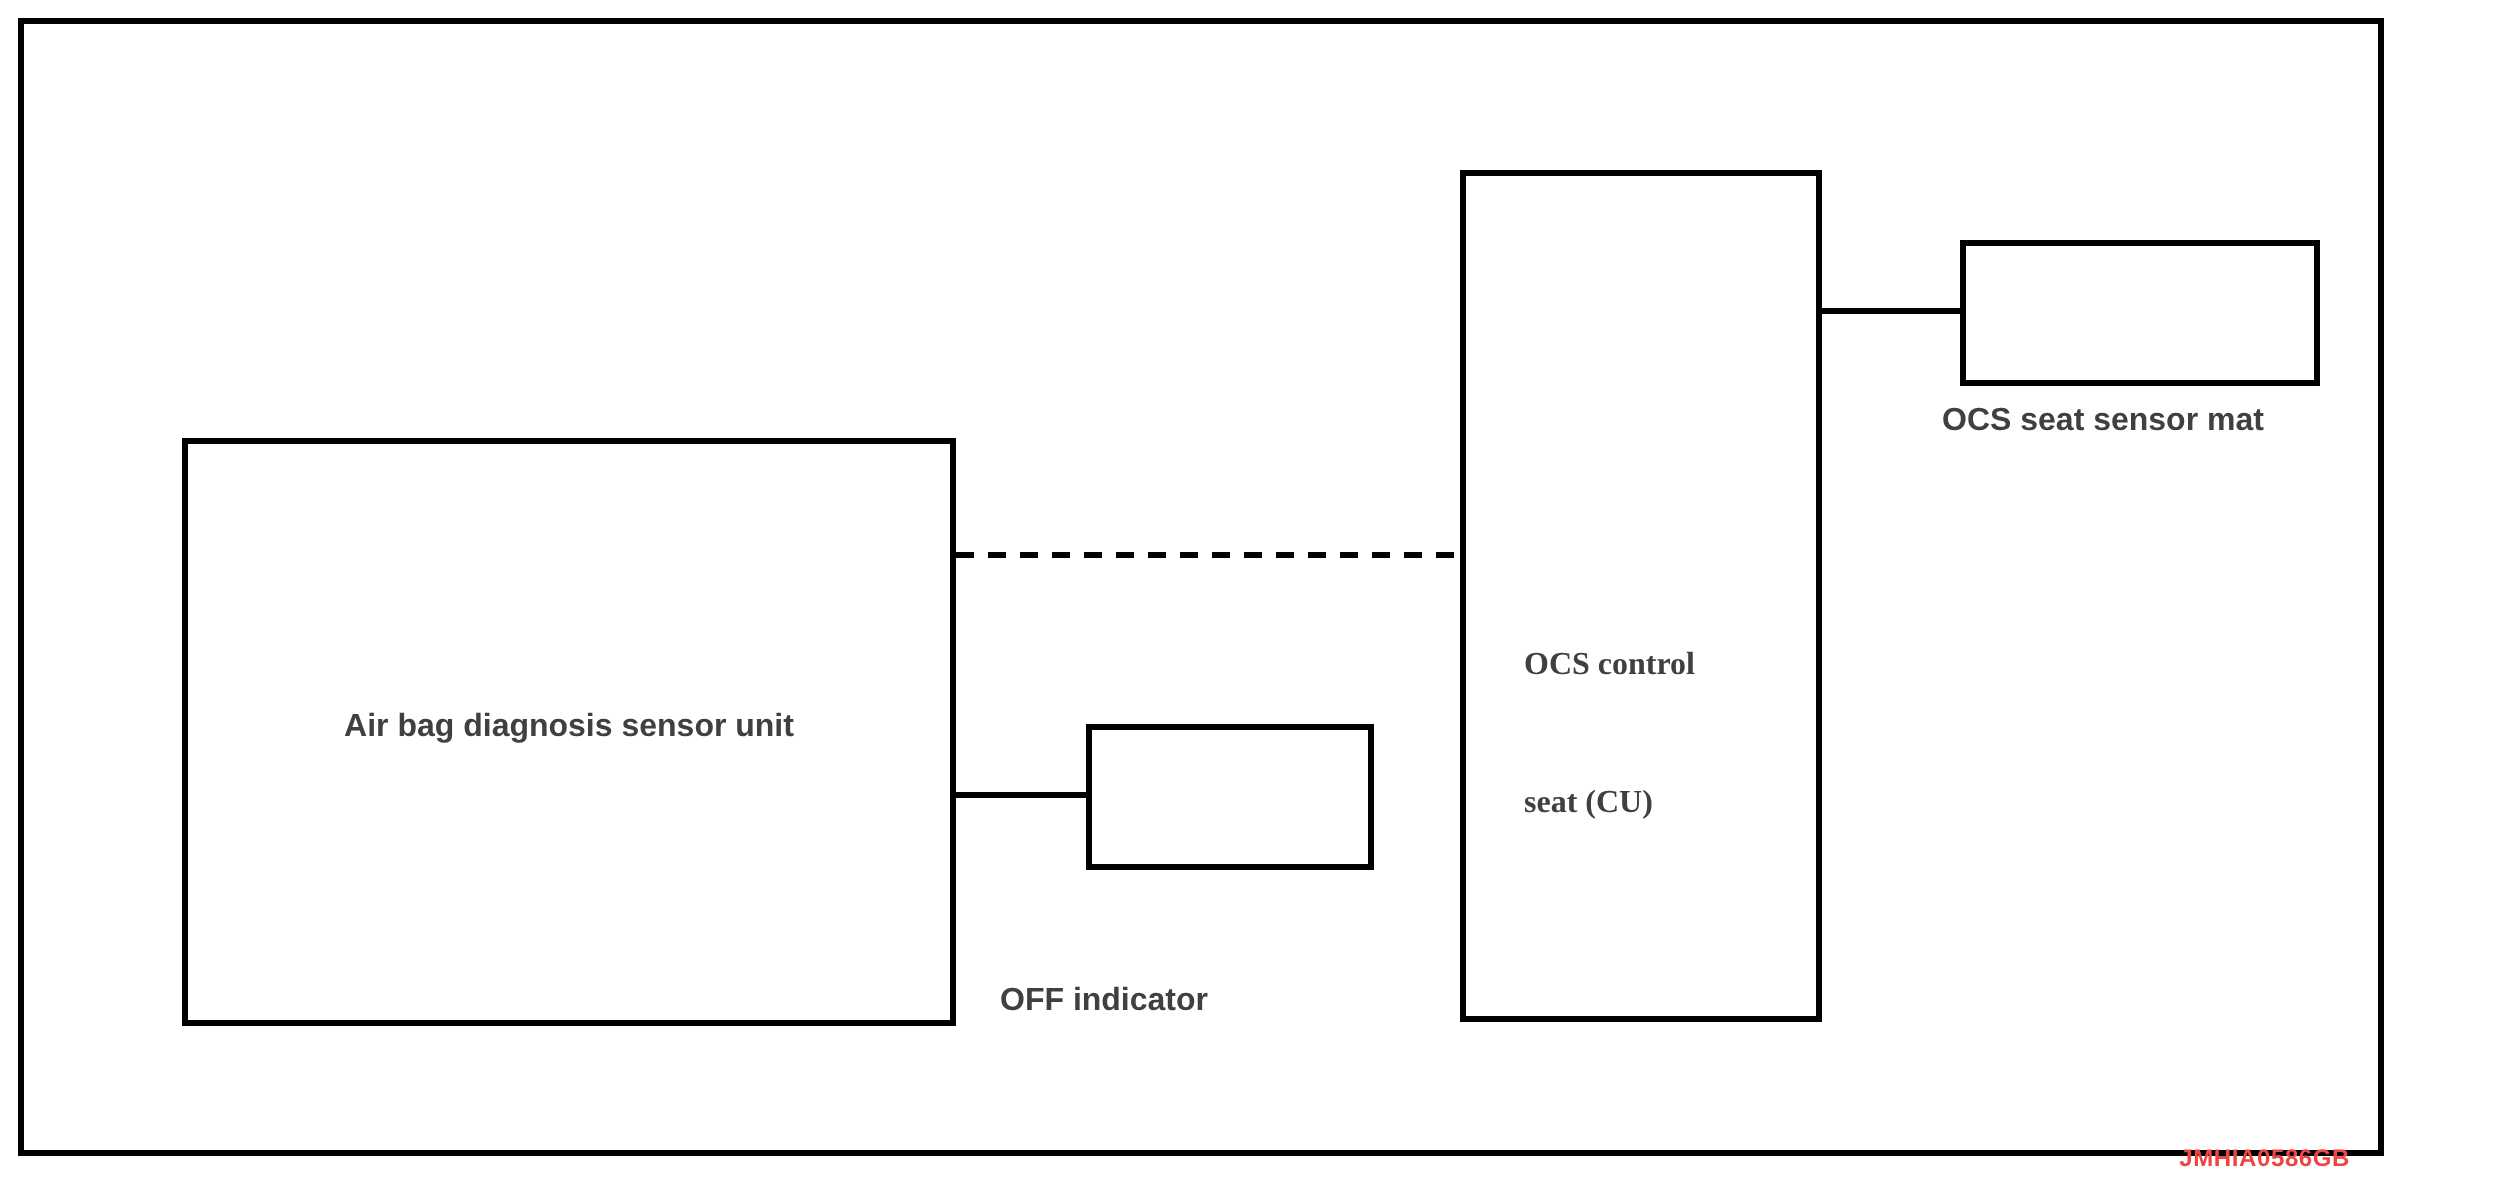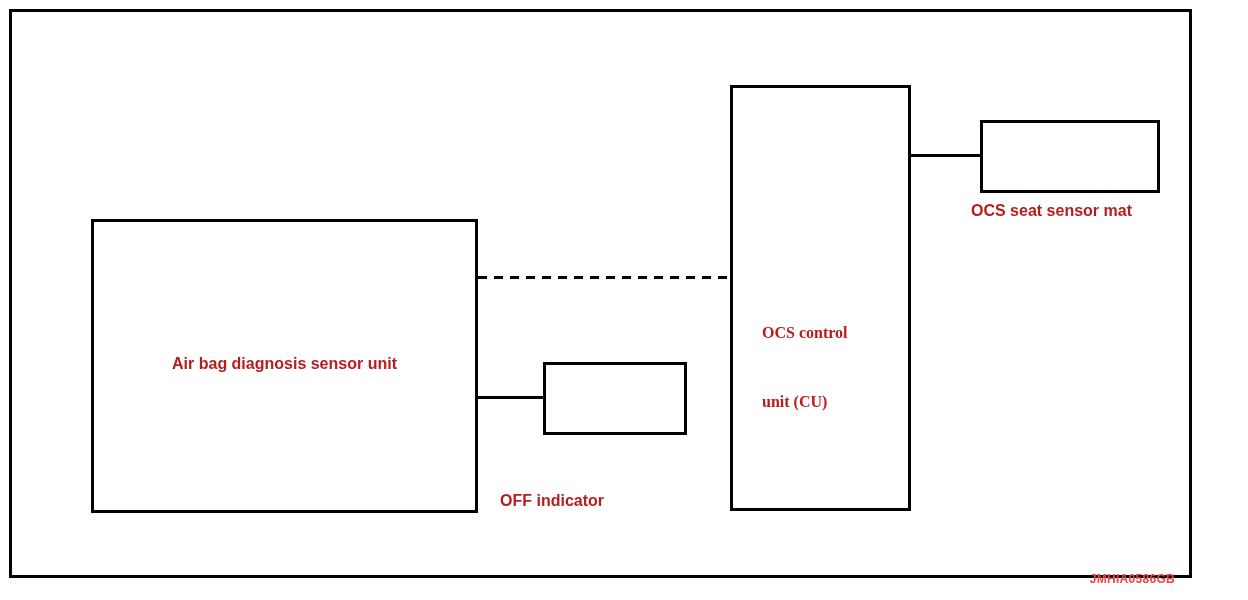--- a/index.html
+++ b/index.html
@@ -32,21 +32,21 @@
   .box {
     position: absolute;
     border: 3px solid #000000;
     box-sizing: border-box;
     background: #ffffff;
   }
 
   .box-label {
     position: absolute;
     font-weight: bold;
-    color: #b91c1c;
+    color: #404040;
     white-space: pre;
     line-height: 22px;
     letter-spacing: 0px;
   }
 
   
   #box-airbag {
     left: 79px;
     top: 207px;
     width: 387px;
@@ -146,21 +146,21 @@
 <div id="page">
 
   <div id="frame">
 
     <div class="box" id="box-airbag"></div>
     <div class="box-label" id="label-airbag">Air bag diagnosis sensor unit</div>
 
     <div class="box" id="box-ocs-cu"></div>
     <div class="box-label" id="label-ocs-cu">
       <div>OCS control</div>
-      <div>unit (CU)</div>
+      <div>seat (CU)</div>
     </div>
 
     <div class="box" id="box-seat-mat"></div>
     <div class="box-label" id="label-seat-mat">OCS seat sensor mat</div>
 
     <div class="box" id="box-indicator"></div>
     <div class="box-label" id="label-indicator">
       <div>OFF indicator</div>
       
     </div>

